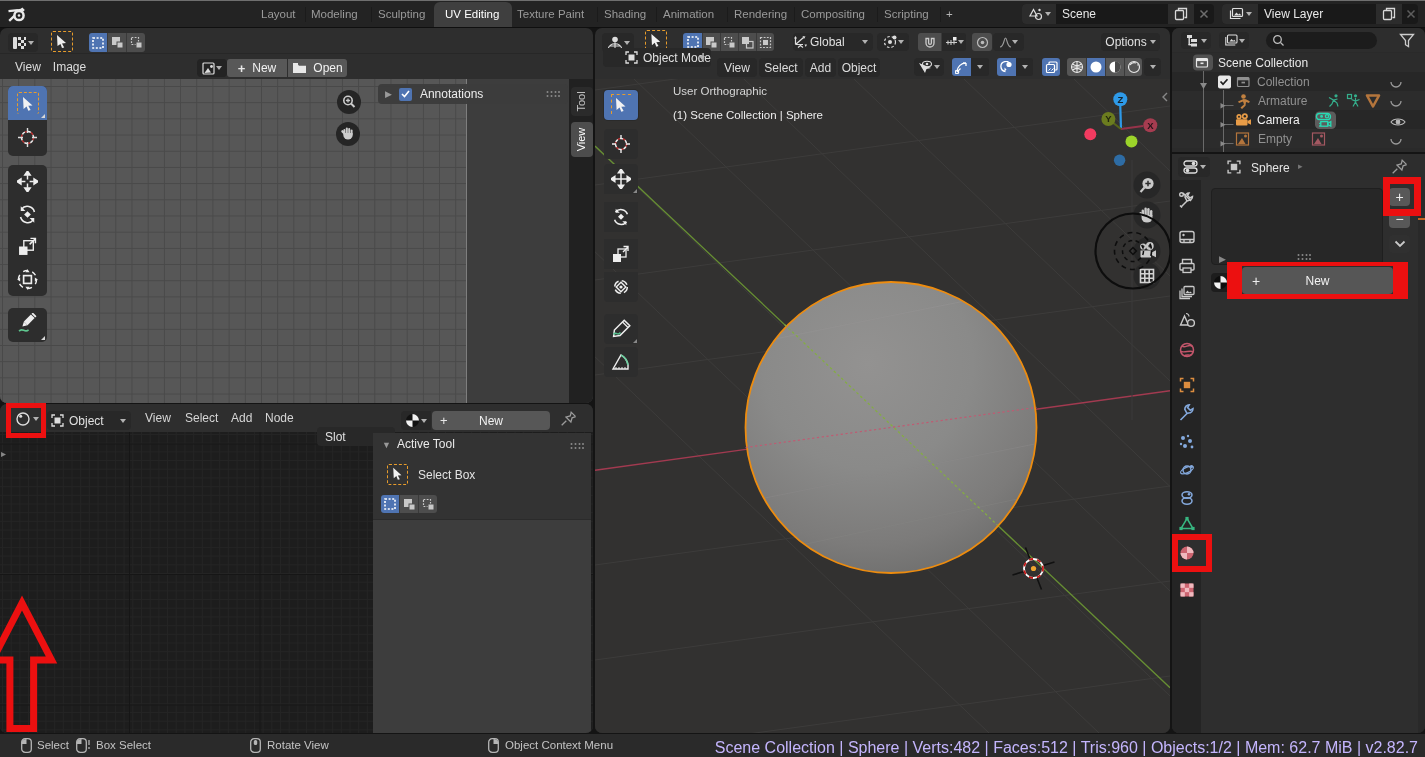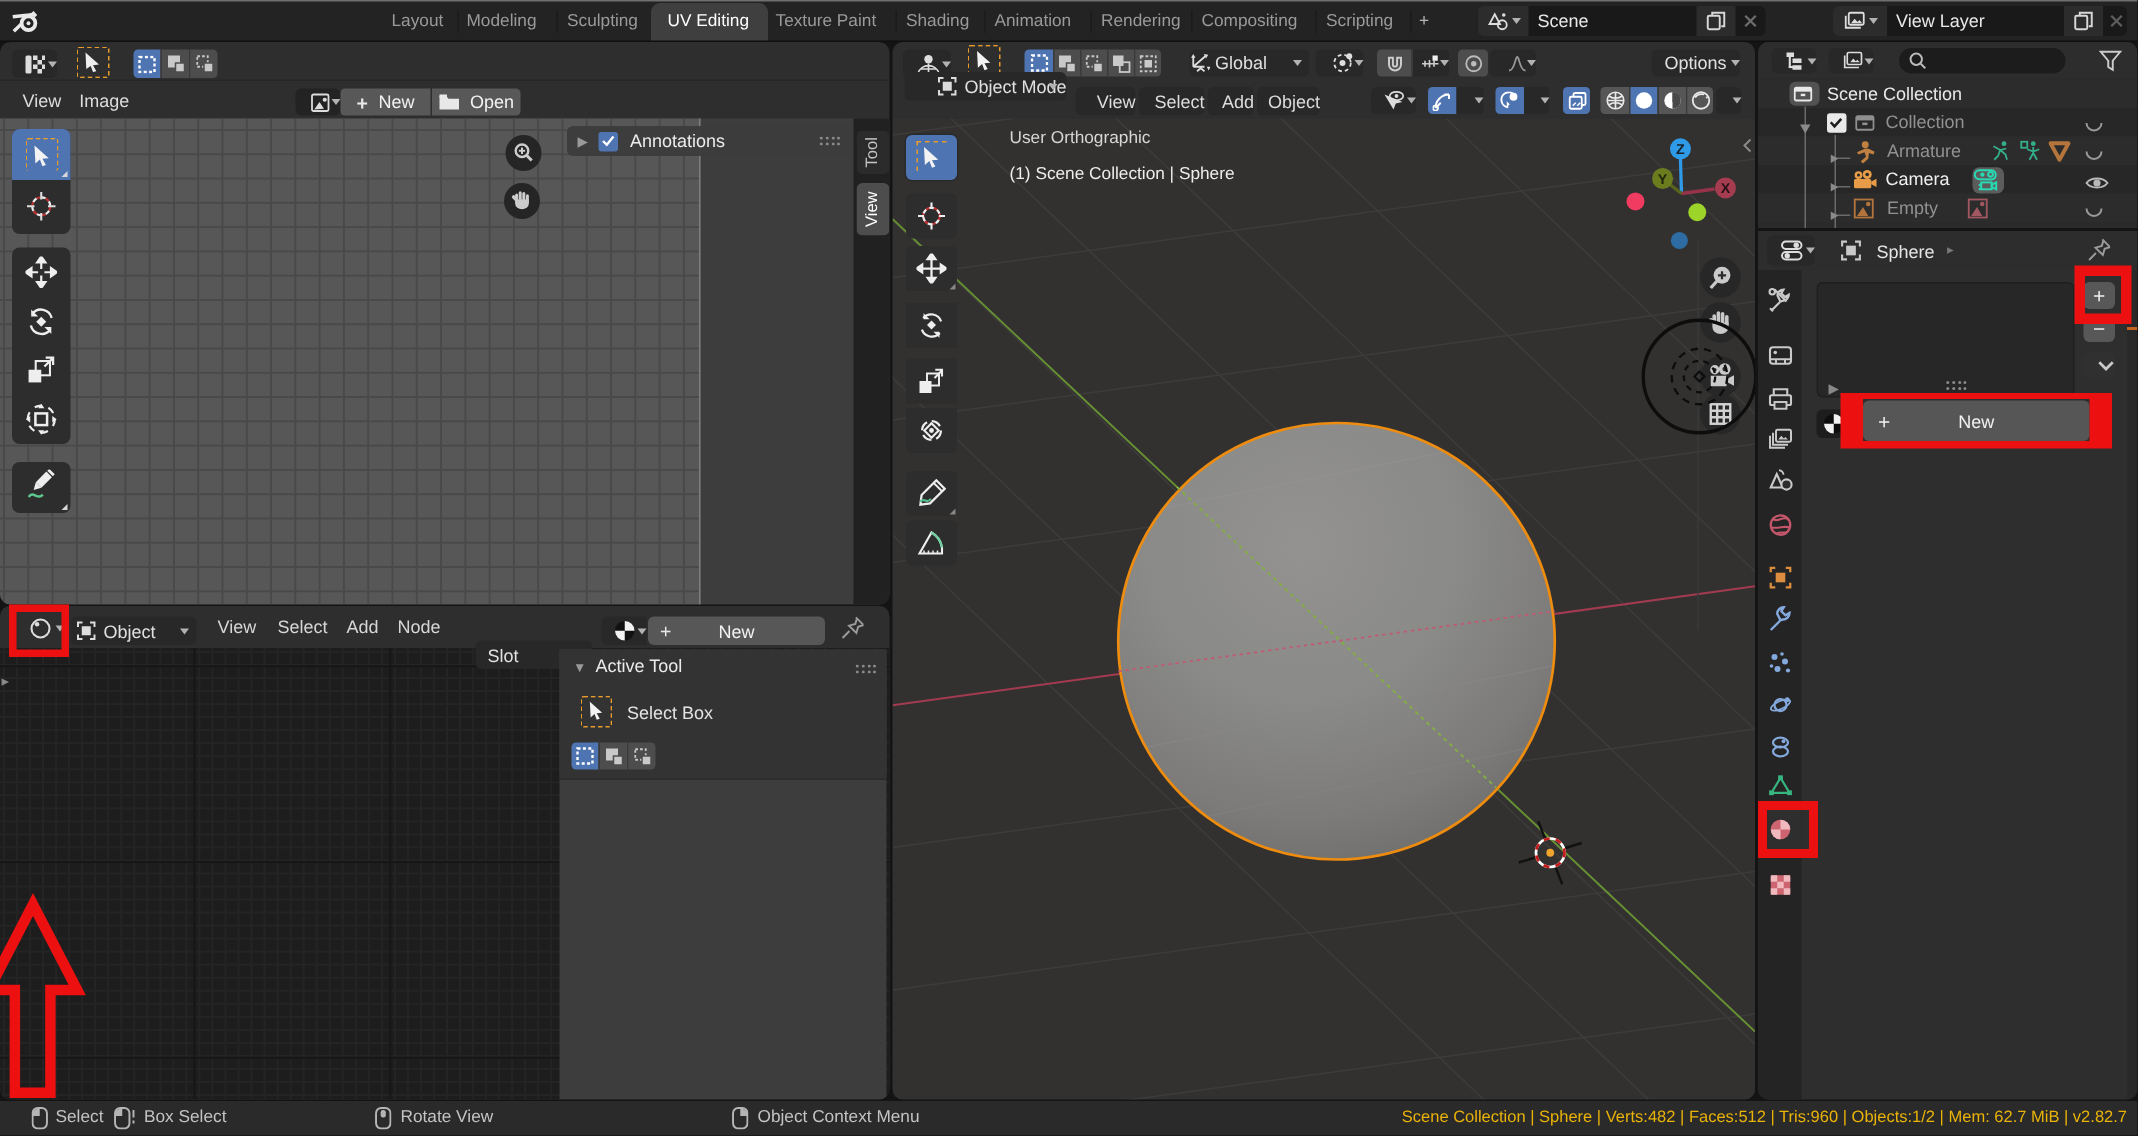--- a/index.html
+++ b/index.html
@@ -1,18 +1,18 @@
 <!DOCTYPE html>
 <html><head><meta charset="utf-8"><style>
 *{margin:0;padding:0;box-sizing:border-box}
 html,body{width:1425px;height:757px;overflow:hidden}
 body{background:#141414;font-family:"Liberation Sans",sans-serif;position:relative;font-size:12px;color:#d9d9d9}
 .abs{position:absolute}
 .flex{display:flex;align-items:center}
-.chip{background:#282828;border-radius:4px;display:flex;align-items:center;justify-content:flex-end}
+.chip{background:#282828;border-radius:4px;display:flex;align-items:center;justify-content:center}
 .btn{background:#585858;border-radius:4px;display:flex;align-items:center;justify-content:center;color:#f2f2f2}
 .cv{display:inline-block;width:0;height:0;border-left:3.5px solid transparent;border-right:3.5px solid transparent;border-top:4.5px solid #b2b2b2;margin-left:3px}
 svg{display:block}
 .redbox{position:absolute;border-style:solid;border-color:#ec1010;z-index:50}
 </style></head>
 <body>
 
 <div class="abs" id="topbar" style="left:0;top:0;width:1425px;height:28px;background:#232323">
 
   <svg class="abs" style="left:7px;top:5px" width="20" height="18" viewBox="0 0 20 18">
@@ -38,21 +38,21 @@
     <span class="abs" style="left:445px;color:#fff">UV Editing</span>
     <span class="abs" style="left:517px">Texture Paint</span>
     <span class="abs" style="left:604px">Shading</span>
     <span class="abs" style="left:663px">Animation</span>
     <span class="abs" style="left:734px">Rendering</span>
     <span class="abs" style="left:801px">Compositing</span>
     <span class="abs" style="left:884px">Scripting</span>
     <span class="abs" style="left:946px;color:#b5b5b5">+</span>
   </div>
 
-  <div class="abs flex" style="left:985px;top:4px;width:192px;height:20px;background:#191919;border-radius:4px;overflow:hidden">
+  <div class="abs flex" style="left:1022px;top:4px;width:192px;height:20px;background:#191919;border-radius:4px;overflow:hidden">
     <div class="flex" style="width:34px;height:20px;background:#2c2c2c;justify-content:center">
       <svg width="15" height="15" viewBox="0 0 15 15">
           <path d="M5.5 2.5 L9 9 H2z" fill="none" stroke="#ddd" stroke-width="1.2"></path>
           <circle cx="10.5" cy="9.5" r="3" fill="none" stroke="#ddd" stroke-width="1.2"></circle>
           <circle cx="11.5" cy="3" r="1.2" fill="#ddd"></circle>
         </svg>
       <span class="cv" style="margin-left:2px"></span>
     </div>
     <span style="margin-left:6px;color:#e8e8e8">Scene</span>
     <div class="abs flex" style="left:146px;top:0;width:26px;height:20px;background:#2c2c2c;justify-content:center">
@@ -1018,21 +1018,21 @@
   <svg class="abs" style="left:250px;top:4px" width="11" height="15" viewBox="0 0 11 15">
       <rect x="0.7" y="0.7" width="9.6" height="13.6" rx="3.4" fill="none" stroke="#b5b5b5" stroke-width="1.3"></rect>
       <rect x="3.8" y="2" width="3.4" height="5" rx="1.5" fill="#b5b5b5"></rect>
     </svg>
   <span class="abs" style="left:267px;top:5px">Rotate View</span>
   <svg class="abs" style="left:488px;top:4px" width="11" height="15" viewBox="0 0 11 15">
       <rect x="0.7" y="0.7" width="9.6" height="13.6" rx="3.4" fill="none" stroke="#b5b5b5" stroke-width="1.3"></rect>
       <path d="M5.5 1 v5 h4.8 v-2 a5 5 0 0 0 -4.8-3z" fill="#b5b5b5"></path>
     </svg>
   <span class="abs" style="left:505px;top:5px">Object Context Menu</span>
-  <span class="abs" style="right:7px;top:5px;color:#eab308;font-size:11px">Scene Collection | Sphere | Verts:482 | Faces:512 | Tris:960 | Objects:1/2 | Mem: 62.7 MiB | v2.82.7</span>
+  <span class="abs" style="right:7px;top:5px;color:#c4b5fd;font-size:16px">Scene Collection | Sphere | Verts:482 | Faces:512 | Tris:960 | Objects:1/2 | Mem: 62.7 MiB | v2.82.7</span>
 </div>
 
 <div class="redbox" style="left:6px;top:403px;width:40px;height:35px;border-width:5px"></div>
 <div class="redbox" style="left:1383px;top:177px;width:38px;height:39px;border-width:7px"></div>
 <div class="redbox" style="left:1227px;top:262px;width:181px;height:37px;border-width:4px 15px 5px 15px"></div>
 <div class="redbox" style="left:1172px;top:534px;width:40px;height:38px;border-width:6px"></div>
 <svg class="abs" style="left:0;top:595px;z-index:50" width="60" height="138" viewBox="0 0 60 138">
   <path d="M22 8 L51.5 65 L33.6 65 L33.6 133.5 L9.9 133.5 L9.9 65 L-7.5 65 Z" fill="none" stroke="#ec1010" stroke-width="7"></path>
 </svg>
 

